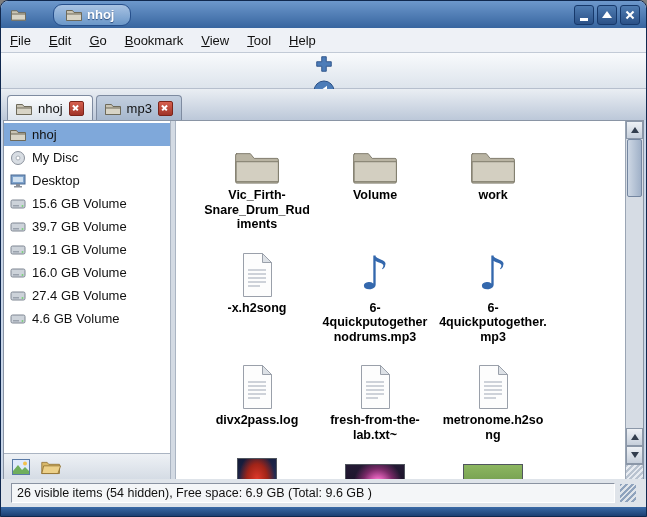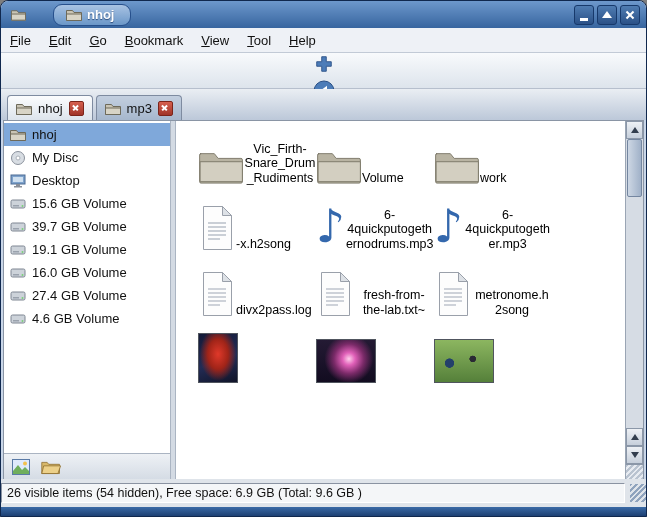--- a/index.html
+++ b/index.html
@@ -46,21 +46,21 @@
   .content{flex:1;display:flex;margin:0 2px;border:1px solid #8a95a5;border-bottom:none;background:#fff;overflow:hidden;}
   .sidebar{width:166px;display:flex;flex-direction:column;background:#fff;}
   .slist{flex:1;overflow:hidden;padding-top:2px;}
   .side-item{display:flex;align-items:center;gap:6px;height:23px;padding-left:6px;font-size:13px;color:#111;cursor:pointer;white-space:nowrap;}
   .side-item.selected{background:var(--selection,#7fa8da);}
   .sfoot{height:25px;background:linear-gradient(#eef1f5,#d5dce5);border-top:1px solid #aab4c2;display:flex;align-items:center;gap:4px;padding-left:4px;}
   .sbtn{width:24px;height:21px;display:flex;align-items:center;justify-content:center;border:1px solid transparent;border-radius:2px;cursor:pointer;}
   .splitter{width:4px;background:#d3dae3;border-left:1px solid #aab4c2;border-right:1px solid #aab4c2;cursor:col-resize;}
   .main{flex:1;background:#fff;overflow:hidden;}
   .grid{display:grid;grid-template-columns:repeat(3,118px);padding:10px 0 0 22px;}
-  .file{display:flex;flex-direction:row;align-items:flex-end;margin-bottom:12px;cursor:pointer;}
+  .file{display:flex;flex-direction:column;align-items:center;margin-bottom:12px;cursor:pointer;font-weight:bold;}
   .ficon{height:54px;display:flex;align-items:flex-end;justify-content:center;}
   .fname{margin-top:3px;max-width:108px;text-align:center;font-size:12.5px;line-height:1.16;color:#000;word-break:break-word;overflow-wrap:anywhere;}
   .note{font-size:46px;line-height:50px;color:var(--audio_note,#3468ad);font-family:"DejaVu Sans",sans-serif;}
   .thumb{border:1px solid #50555e;}
   .thumb-moho{width:38px;height:48px;position:relative;
       background:radial-gradient(ellipse at 50% 42%,#e0392a 0%,#a02418 38%,rgba(0,0,0,0) 68%),linear-gradient(160deg,#141a38 0%,#232c55 55%,#101428 100%);}
   .thumb-moho1{width:58px;height:42px;
       background:radial-gradient(circle at 55% 45%,#ffd0ec 0%,#e060b8 16%,#7a2a68 38%,rgba(0,0,0,0) 62%),linear-gradient(#241a34,#120c20);}
   .thumb-moho2{width:58px;height:42px;
       background:radial-gradient(circle at 25% 55%,#23406b 0%,#23406b 9%,rgba(0,0,0,0) 10%),
@@ -69,21 +69,21 @@
   
   .vscroll{width:17px;background:#d6dce4;border-left:1px solid #9aa5b4;display:flex;flex-direction:column;}
   .sb-btn{height:16px;background:linear-gradient(#eef1f5,#c6cfdb);border:1px solid #8b97a8;display:flex;align-items:center;justify-content:center;cursor:pointer;}
   .arr-up{width:0;height:0;border-left:4px solid transparent;border-right:4px solid transparent;border-bottom:6px solid #333e4e;}
   .arr-dn{width:0;height:0;border-left:4px solid transparent;border-right:4px solid transparent;border-top:6px solid #333e4e;}
   .sb-track{flex:1;position:relative;}
   .sb-thumb{position:absolute;top:0;left:1px;right:1px;height:56px;border:1px solid #7486a0;border-radius:2px;
             background:linear-gradient(90deg,#cdd7e4,#a0b1c8);cursor:grab;}
   .sb-corner{height:14px;background:repeating-linear-gradient(135deg,#b9c3d0 0 2px,#e7ebf1 2px 4px);border-top:1px solid #8b97a8;}
   
-  .statusbar{height:24px;background:#dfe4ea;display:flex;align-items:center;padding:2px 0;gap:5px;}
+  .statusbar{height:24px;background:#dfe4ea;display:flex;align-items:center;padding:2px 10px;gap:5px;}
   .status-field{flex:1;height:18px;background:#f4f6f8;border:1px solid #8a93a2;border-right-color:#fff;border-bottom-color:#fff;
                 font-size:12.5px;color:#111;display:flex;align-items:center;padding-left:5px;white-space:nowrap;overflow:hidden;}
   .grip{width:16px;height:18px;background:repeating-linear-gradient(135deg,#8fa3bd 0 2px,#dfe4ea 2px 4px);cursor:nwse-resize;}
   .bottomframe{height:9px;background:linear-gradient(#3a6aa6,#1d4073);}
   u{text-decoration:underline;}
 </style>
 </head>
 <body>
 
 <svg width="0" height="0" style="position:absolute">

